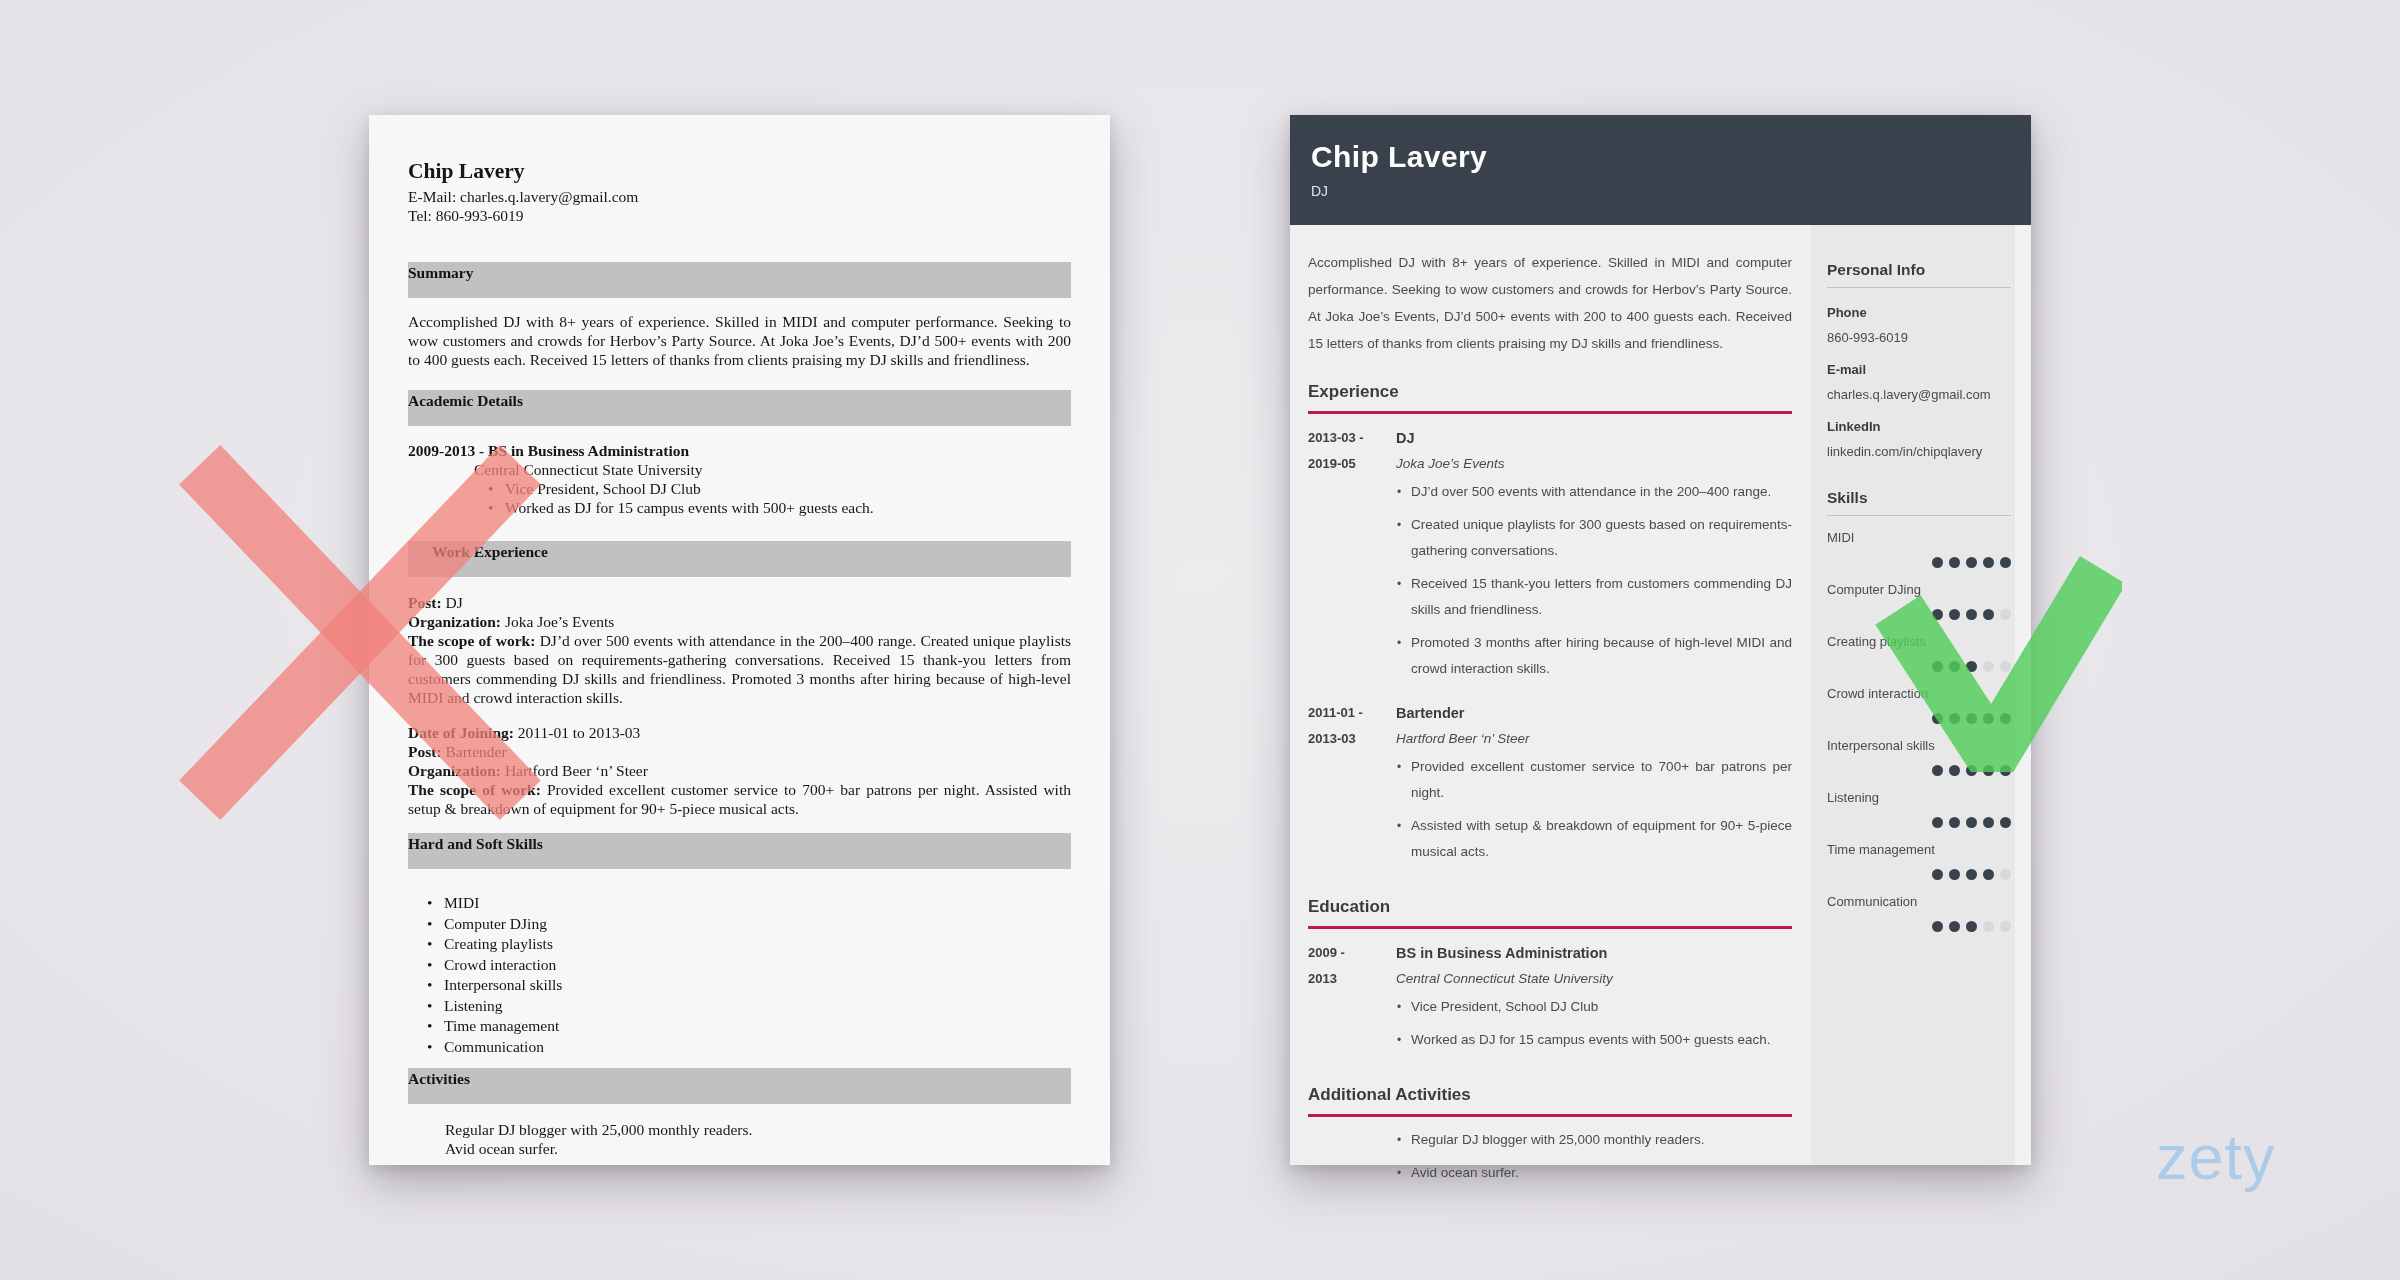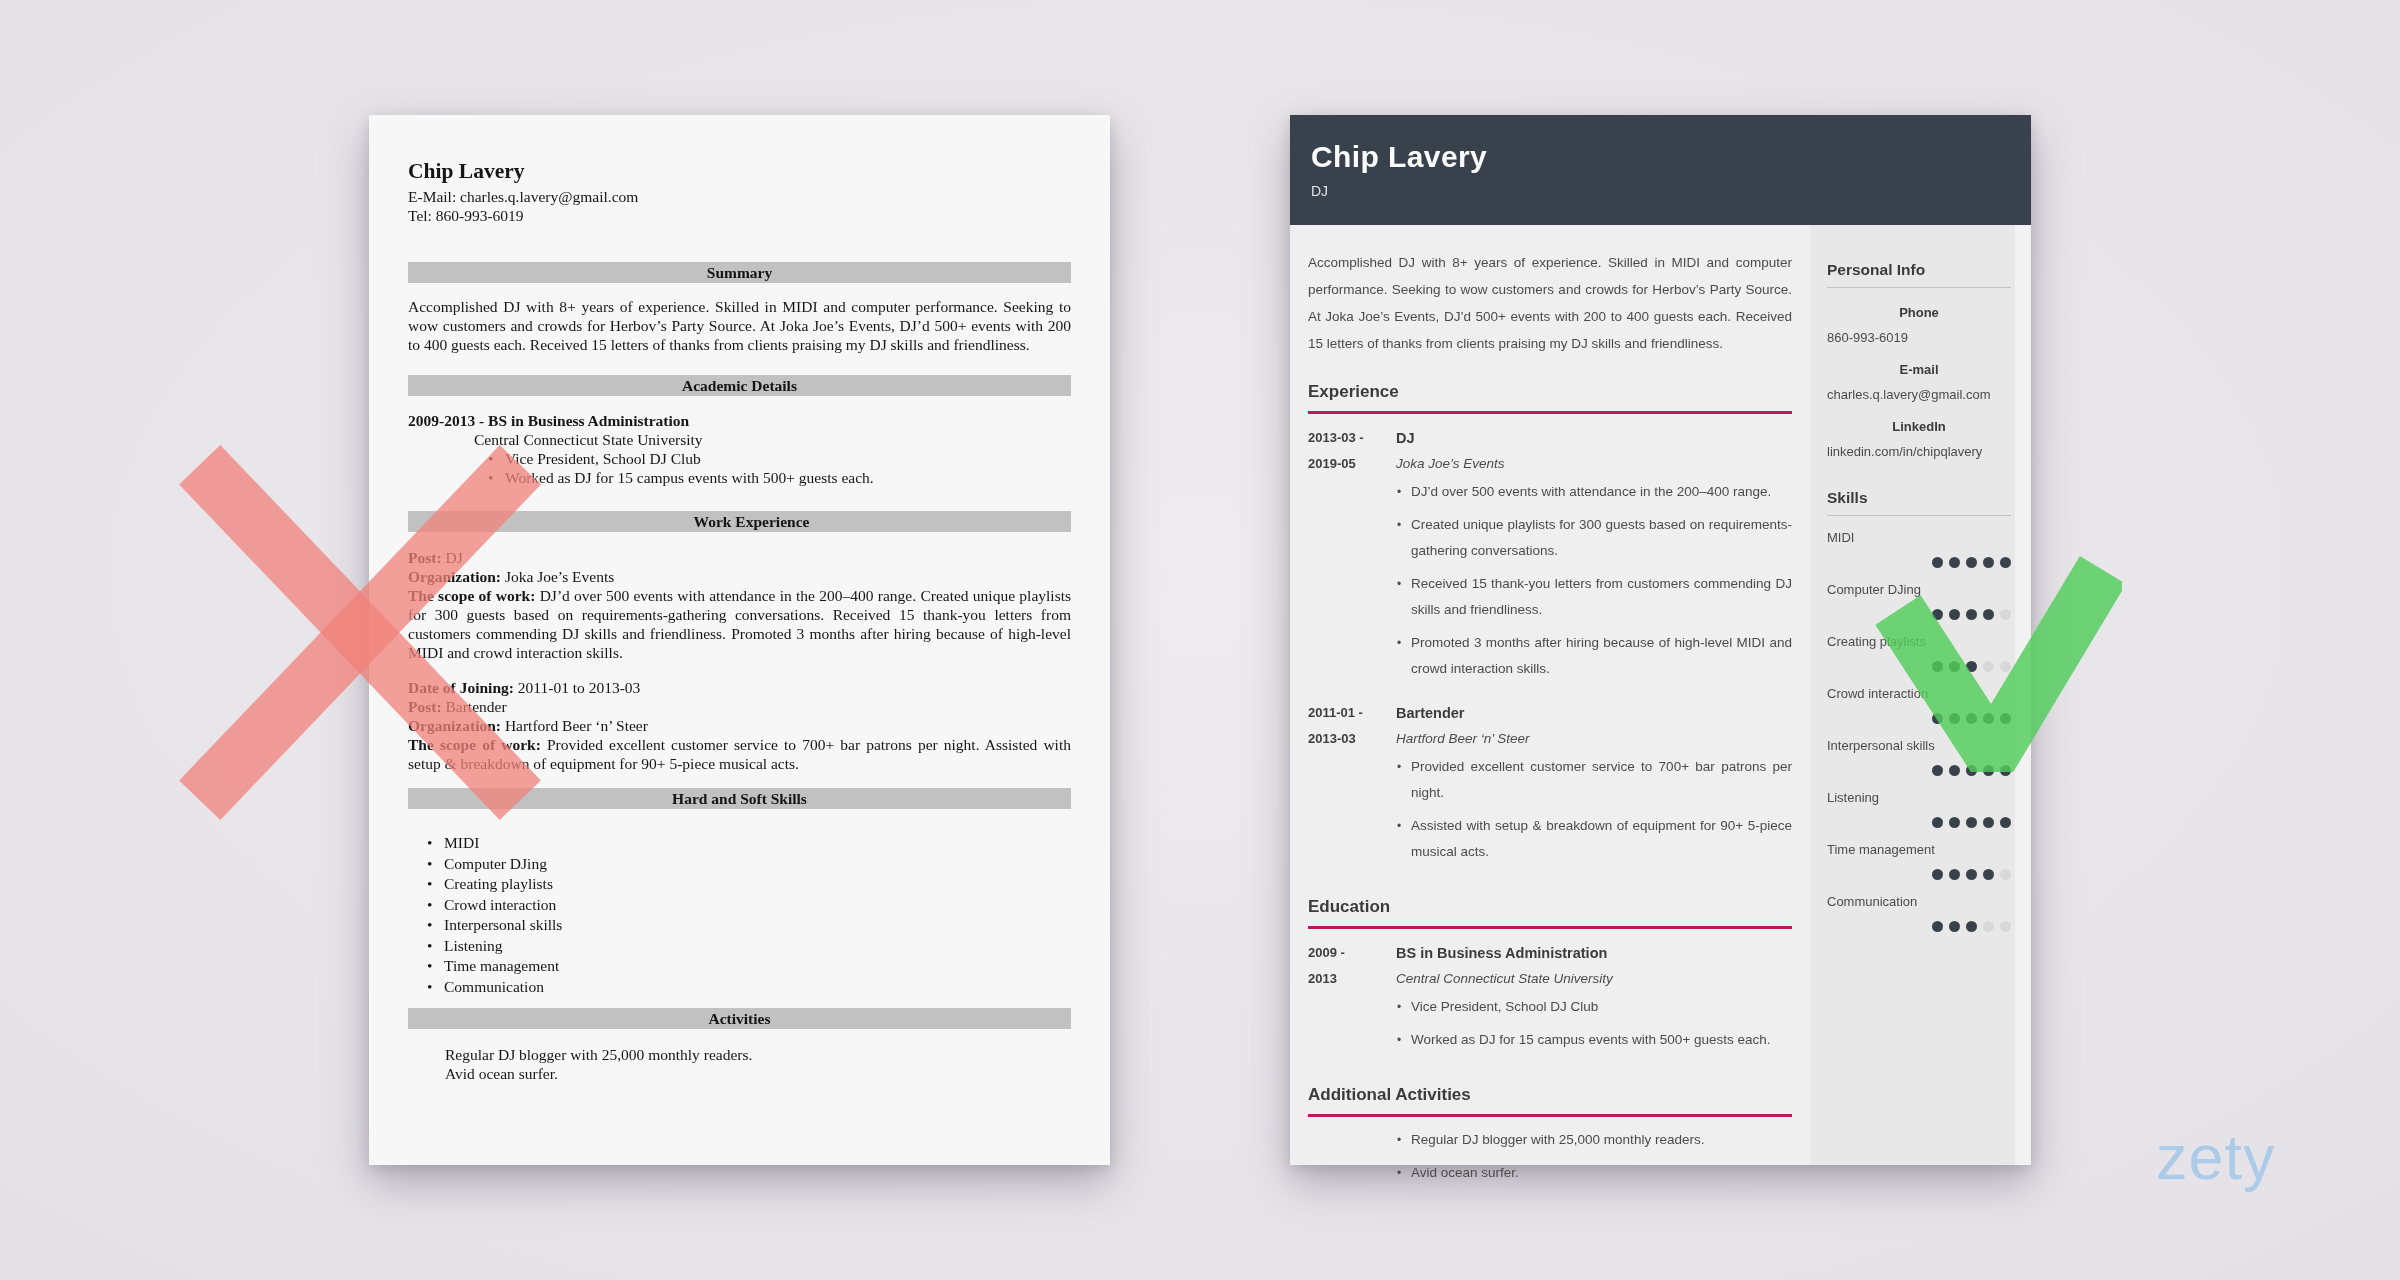--- a/index.html
+++ b/index.html
@@ -9,21 +9,21 @@
     font-family:"Liberation Sans","DejaVu Sans",sans-serif;
   }
   
   .paper{position:absolute;top:115px;height:1050px;width:741px;
     box-shadow:0 18px 42px rgba(95,88,105,.42), 0 4px 12px rgba(95,88,105,.22);}
   .paper-left{left:369px;background:#f8f7f8;color:#161616;
     font-family:"Liberation Serif","DejaVu Serif",serif;font-size:15.5px;line-height:19px;
     padding:44px 39px 0 39px;box-sizing:border-box;}
   .l-name{font-size:21.5px;font-weight:bold;line-height:24px;}
   .l-contact{list-style:none;margin:4px 0 0;padding:0;}
-  .l-bar{background:#c1c1c1;height:21px;line-height:21px;text-align:center;
+  .l-bar{background:#c1c1c1;height:36px;line-height:21px;text-align:left;
     font-weight:bold;font-size:15.5px;color:#141414;}
   .l-bar.summary{margin-top:37px;}
   .l-par{margin:14px 0 0;text-align:justify;}
   .l-bar.academic{margin-top:21px;}
   .l-degree{margin:15px 0 0;font-weight:bold;}
   .l-school{margin:0 0 0 66px;}
   .l-abullets{list-style:none;margin:0;padding:0 0 0 80px;}
   .l-abullets li::before, .l-skills li::before{content:"•";display:inline-block;width:17px;}
   .l-bar.work{margin-top:24px;padding-left:24px;}
   .l-job{margin-top:16px;}
@@ -56,21 +56,21 @@
   .r-add{display:flex;margin-top:8px;}
   .r-add .r-dates{visibility:hidden;}
   
   .r-side{position:absolute;left:521px;top:110px;width:220px;bottom:0;background:#e9e8e8;
     padding:36px 20px 0 16px;box-sizing:border-box;font-size:13px;color:#4b4b4b;}
   .r-side::after{content:"";position:absolute;top:0;right:0;bottom:0;width:16px;background:rgba(255,255,255,.42);}
   .s-h2{font-size:15.5px;font-weight:bold;color:#3b3b3b;border-bottom:1px solid #c4c3c3;
     padding-bottom:8px;margin:0;}
   .s-h2.skills{margin-top:30px;}
   .pi-field{margin:0;}
-  .pi-label{font-weight:bold;color:#3b3b3b;margin-top:17px;text-align:center;}
+  .pi-label{font-weight:bold;color:#3b3b3b;margin-top:17px;}
   .pi-value{margin-top:10px;word-break:break-all;}
   .sk-item{margin-top:14px;}
   .sk-name{line-height:16px;}
   .sk-dots{text-align:right;margin-top:11px;height:11px;line-height:11px;}
   .dot{display:inline-block;width:11px;height:11px;border-radius:50%;background:#d9d8d8;margin-left:6px;vertical-align:top;}
   .dot.filled{background:#39424b;}
   
   .x-stroke{position:absolute;left:128px;top:604px;width:464px;height:57px;
     background:rgba(240,128,121,.75);}
   .x-stroke.a{transform:rotate(46.3deg);}

